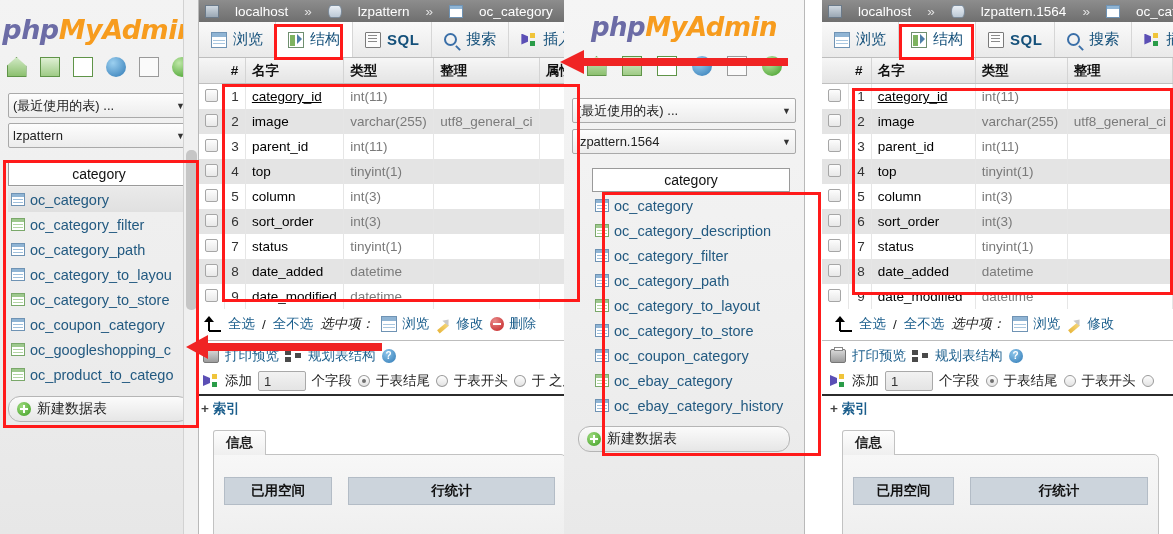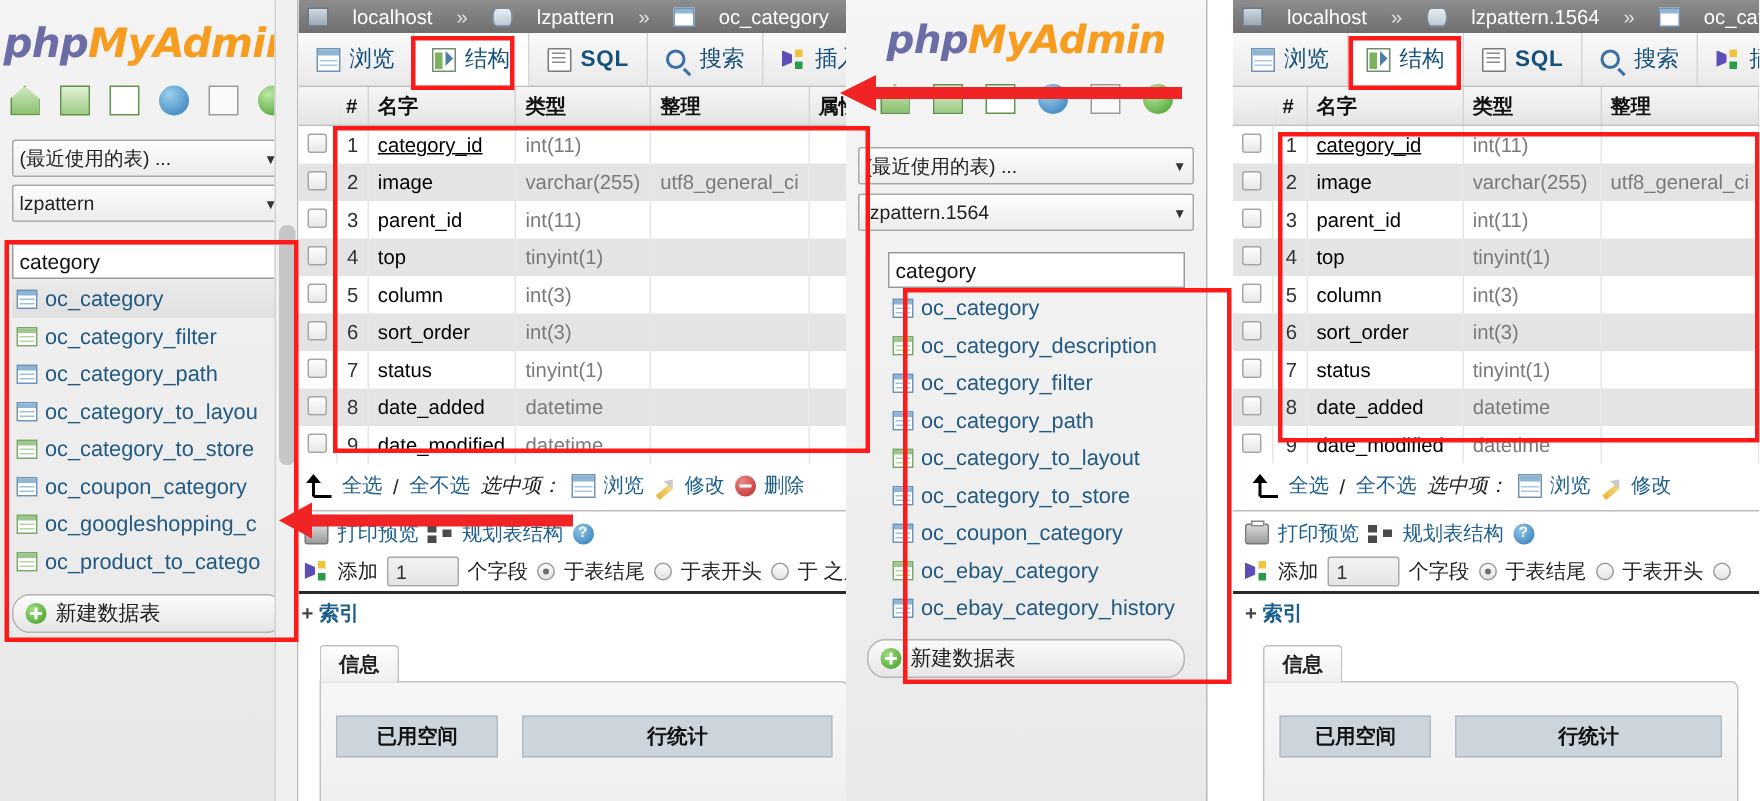--- a/index.html
+++ b/index.html
@@ -41,21 +41,21 @@
     display:flex;align-items:center;padding:0 4px;
     position:relative;
   }
   .sel .caret{margin-left:auto;font-size:9px;color:#333;}
 
   .tablebox{position:relative;margin:0 8px;}
   .filterinput{
     box-sizing:border-box;width:100%;height:24px;
     border:1px solid #9a9a9a;background:#fff;
     font-size:14px;padding:1px 4px;color:#111;
-    display:flex;align-items:center;
+    display:flex;align-items:center;justify-content:center;
   }
   .tbl-list{margin-top:1px;}
   .tbl-item{
     display:flex;align-items:center;gap:5px;
     height:25px;padding-left:3px;font-size:14.5px;color:#235a81;
     white-space:nowrap;
   }
   .tbl-item.hl{background:linear-gradient(to bottom,#eaeaea,#e0e0e0);}
   .tbl-ico{
     width:14px;height:13px;flex:0 0 14px;

